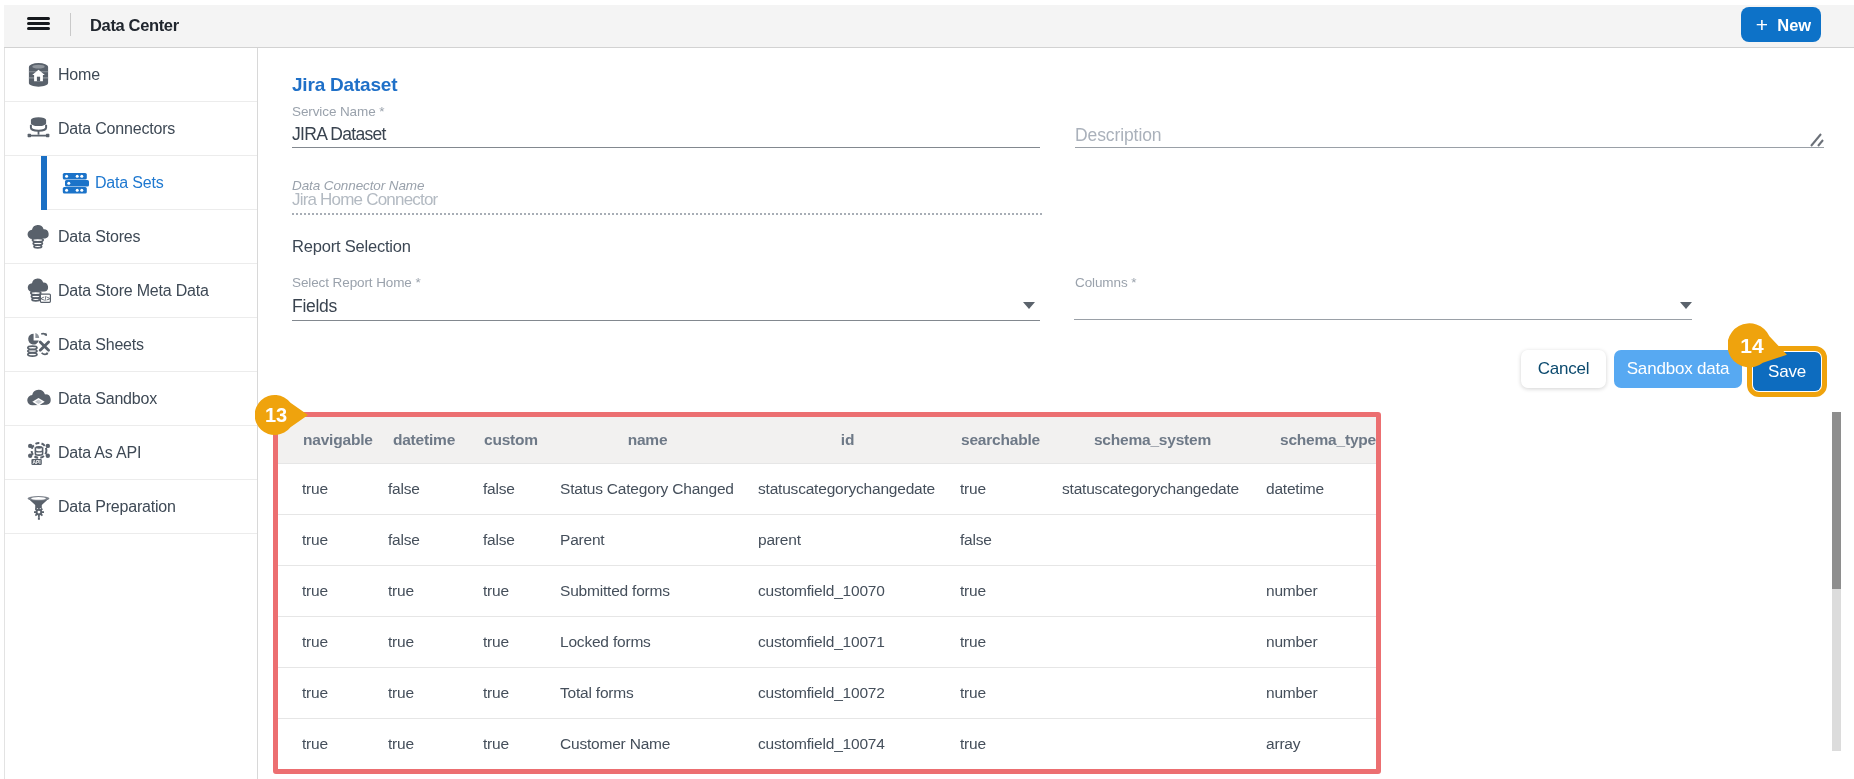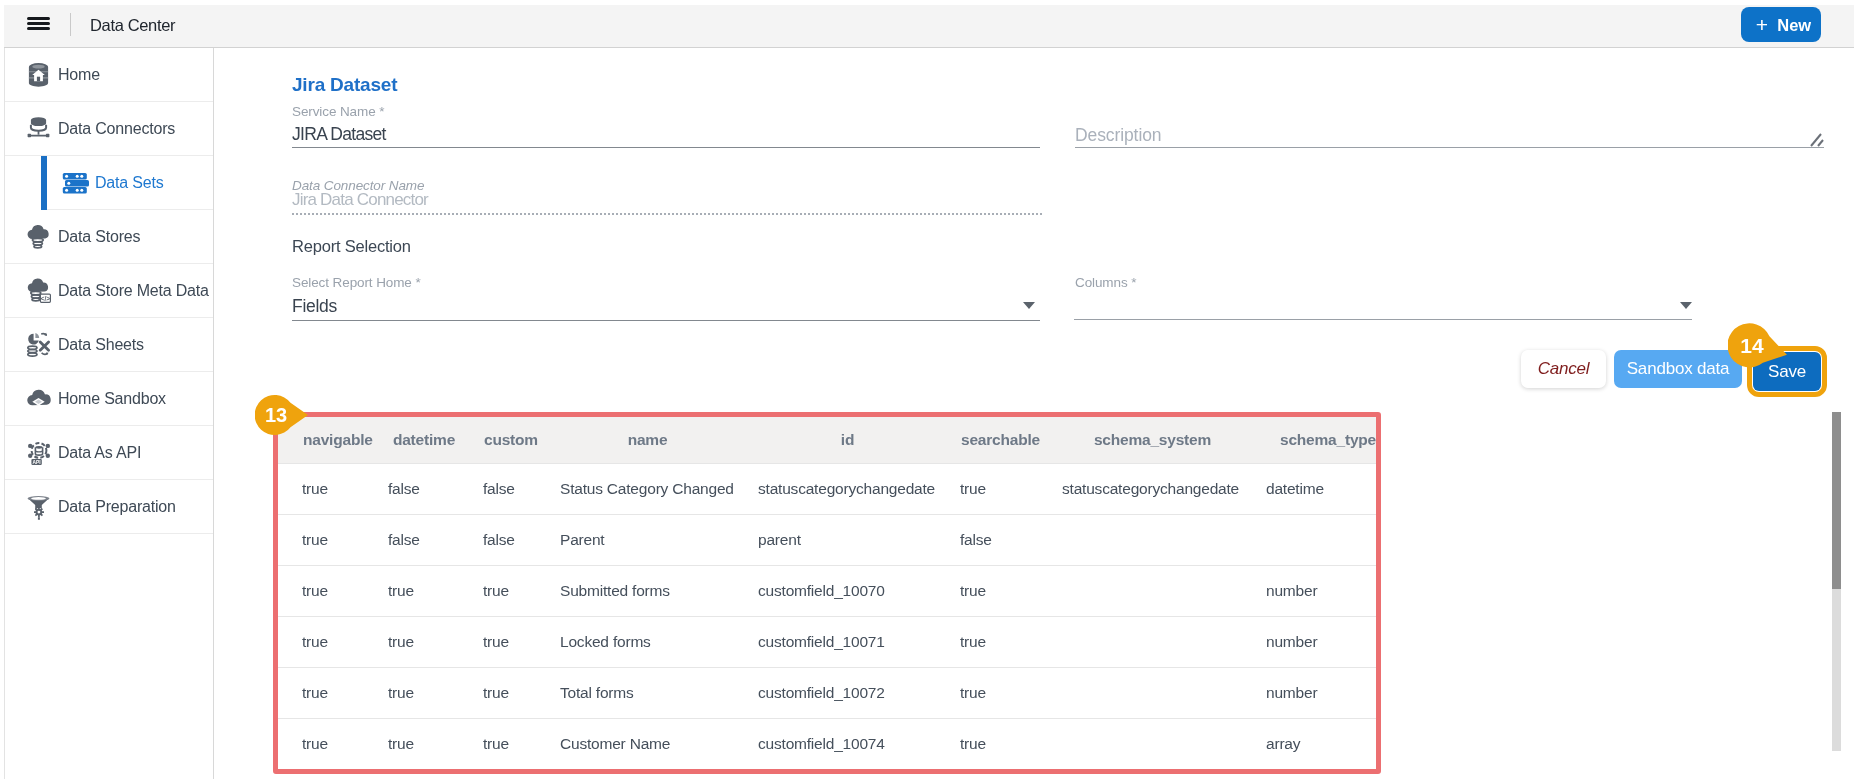--- a/index.html
+++ b/index.html
@@ -8,27 +8,27 @@
   #app { position:relative; width:1854px; height:779px; }
   .abs { position:absolute; }
 
   
   #topbar { position:absolute; left:4px; top:5px; width:1850px; height:43px;
     background:#f4f4f4; border-bottom:1px solid #d2d2d2; }
   #burger { position:absolute; left:23px; top:12px; width:23px; height:14px; }
   #burger div { height:2.6px; background:#16191d; border-radius:2px; margin-bottom:2.6px; }
   #tb-divider { position:absolute; left:66px; top:8px; width:1px; height:23px; background:#c9c9c9; }
   #tb-title { position:absolute; left:86px; top:11px; font-size:16.5px; letter-spacing:-0.35px;
-    color:#20262e; font-weight:400; }
+    color:#20262e; font-weight:700; }
   #btn-new { position:absolute; left:1737px; top:2px; width:80px; height:35px;
     background:#0d72c8; border-radius:8px; color:#fff; font-size:16.5px; font-weight:600;
     text-align:center; line-height:35px; padding-left:5px; }
 
   
-  #sidebar { position:absolute; left:4px; top:48px; width:210px; height:731px;
+  #sidebar { position:absolute; left:4px; top:48px; width:254px; height:731px;
     background:#fff; border-left:1px solid #e3e3e3; border-right:1px solid #d8d8d8; }
   .mitem { position:relative; height:54px; border-bottom:1px solid #ececec;
     color:#3e4955; font-size:16px; font-weight:500; }
   .mitem .lbl { position:absolute; left:53px; top:50%; transform:translateY(-50%); white-space:nowrap; letter-spacing:-0.2px;}
   .mitem .ic { position:absolute; left:20px; top:50%; transform:translateY(-50%); width:27px; height:27px; }
   .mitem.active { color:#1e78d0;margin-left:37px; }
   .mitem.active::before { content:""; position:absolute; left:-1px; top:0; width:6px; height:54px; background:#1a6fc4; }
 
   
   .h-title { position:absolute; left:292px; top:74px; font-size:19px; font-weight:700;
@@ -36,22 +36,22 @@
   .flabel { position:absolute; font-size:13.5px; color:#9aa2ac; letter-spacing:-0.1px; }
   .fvalue { position:absolute; font-size:17.5px; color:#39434f; letter-spacing:-0.3px; }
   .fvalue.ph { color:#b3bac2; }
   .uline { position:absolute; height:1px; background:#82888f; }
   .dotline { position:absolute; border-bottom:2px dotted #a8aeb6; }
   .selarrow { position:absolute; width:0; height:0; border-left:6px solid transparent;
     border-right:6px solid transparent; border-top:7px solid #5b636c; }
 
   .btn { position:absolute; height:38px; border-radius:7px; font-size:17px;
     text-align:center; line-height:38px; letter-spacing:-0.2px; }
-  #btn-cancel { left:1521px; top:350px; width:85px; background:#fff; color:#7f1d1d;
-    box-shadow:0 1px 4px rgba(0,0,0,0.18);font-style:italic; }
+  #btn-cancel { left:1521px; top:350px; width:85px; background:#fff; color:#0c4a6e;
+    box-shadow:0 1px 4px rgba(0,0,0,0.18); }
   #btn-preview { left:1614px; top:350px; width:128px; background:#57a9f2; color:#fff; }
   #save-ring { position:absolute; left:1747px; top:346px; width:80px; height:51px;
     border:5px solid #efa30d; border-radius:12px; }
   #btn-save { left:1753px; top:352px; width:68px; height:39px; line-height:39px; background:#0d6cbf; color:#fff; border-radius:6px;}
 
   
   #dtable { position:absolute; left:273px; top:412px; width:1108px; height:362px;
     border:5px solid #ec6f71; border-radius:3px; background:#fff; }
   #dtable table { border-collapse:collapse; table-layout:fixed; width:1098px; }
   #dtable th { height:46px; background:#f2f1f0; font-size:15.5px; font-weight:700;
@@ -152,21 +152,21 @@
       <path d="M21.2 1.2l.9 3.4-3.2-1.1z" fill="#59616b"></path>
     </svg>
         <span class="lbl">Data Sheets</span>
       </div>
     <div class="mitem">
         <svg class="ic" viewBox="0 0 27 27">
       <path d="M7.5 19.8a5.1 5.1 0 0 1-.3-10.2 6.6 6.6 0 0 1 12.8-.7 5.3 5.3 0 0 1 1.8 10.4z" fill="#59616b"></path>
       <path d="M13.5 12.4l6.2 3.9-6.2 3.9-6.2-3.9z" fill="#fff"></path>
       <path d="M13.5 14.1l3.5 2.2-3.5 2.2-3.5-2.2z" fill="#c9cdd2"></path>
     </svg>
-        <span class="lbl">Home Sandbox</span>
+        <span class="lbl">Data Sandbox</span>
       </div>
     <div class="mitem">
         <svg class="ic" viewBox="0 0 27 27">
       <circle cx="14" cy="11" r="7.4" fill="none" stroke="#59616b" stroke-width="2" stroke-dasharray="4 2.2"></circle>
       <ellipse cx="14" cy="7.8" rx="3.6" ry="1.4" fill="#59616b"></ellipse>
       <path d="M10.4 7.8v6.4c0 .8 1.6 1.4 3.6 1.4s3.6-.6 3.6-1.4V7.8" fill="none" stroke="#59616b" stroke-width="1.6"></path>
       <path d="M10.4 10.9c0 .8 1.6 1.4 3.6 1.4s3.6-.6 3.6-1.4" fill="none" stroke="#59616b" stroke-width="1.3"></path>
       <circle cx="5.2" cy="6.4" r="2.2" fill="#59616b"></circle>
           <circle cx="22.8" cy="6.4" r="2.2" fill="#59616b"></circle>
       <circle cx="5.2" cy="16.2" r="2.2" fill="#59616b"></circle>
@@ -199,21 +199,21 @@
   <div class="uline" style="left:292px; top:146.5px; width:748px; height:1.6px;"></div>
 
   <div class="flabel" style="left:1075px; top:125px; font-size:17.5px; color:#aab1bb;">Description</div>
   <div class="uline" style="left:1075px; top:147px; width:749px; background:#9aa0a7;"></div>
   <svg class="abs" style="left:1809px; top:130px;" width="18" height="18" viewBox="0 0 18 18">
     <path d="M2 16 L12 4" stroke="#6b7078" stroke-width="2" fill="none"></path>
     <path d="M9 16 L14 10" stroke="#6b7078" stroke-width="2" fill="none"></path>
   </svg>
 
   <div class="flabel" style="left:292px; top:178px;font-style:italic;">Data Connector Name</div>
-  <div class="fvalue ph" style="left:292px; top:190px; font-size:17px; letter-spacing:-0.8px;">Jira Data Connector</div>
+  <div class="fvalue ph" style="left:292px; top:190px; font-size:17px; letter-spacing:-0.8px;">Jira Home Connector</div>
   <div class="dotline" style="left:292px; top:213px; width:750px;"></div>
 
   <div class="fvalue" style="left:292px; top:237px; font-size:16.5px; color:#3c4754; letter-spacing:-0.2px;">Report Selection</div>
 
   <div class="flabel" style="left:292px; top:275px;">Select Report Home *</div>
   <div class="fvalue" style="left:292px; top:296px;">Fields</div>
   <div class="selarrow" style="left:1023px; top:302px;"></div>
   <div class="uline" style="left:292px; top:319.5px; width:748px; height:1.6px;"></div>
 
   <div class="flabel" style="left:1075px; top:275px;">Columns *</div>

